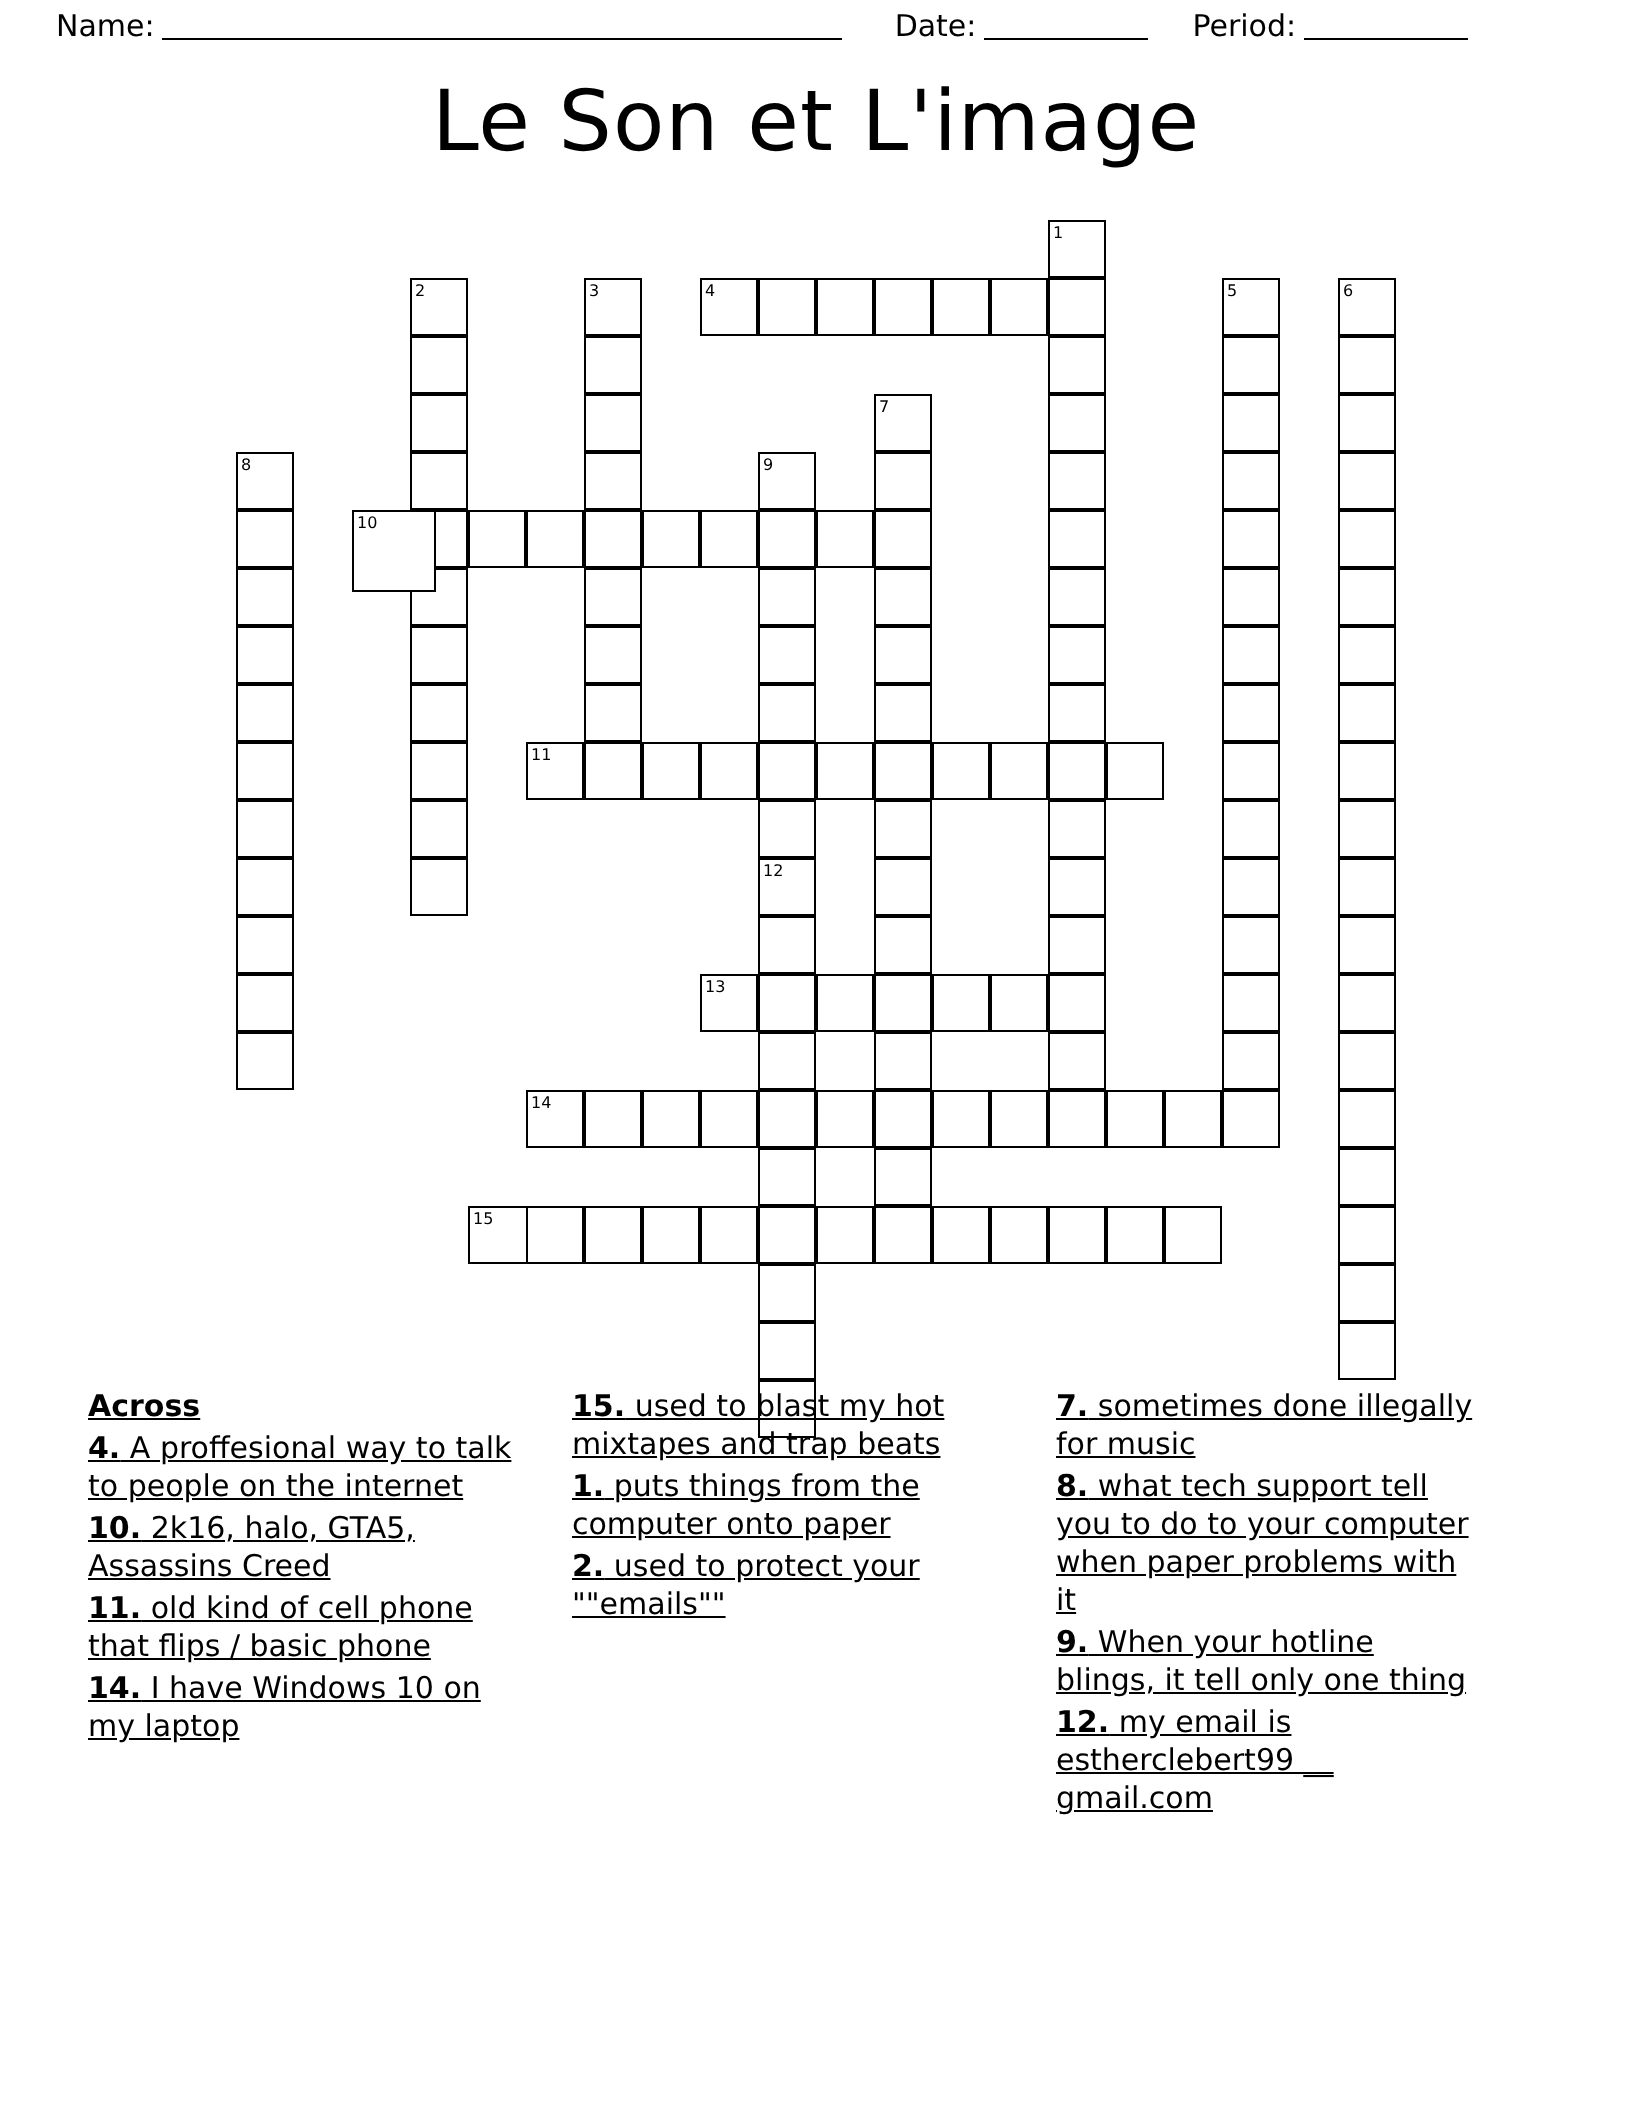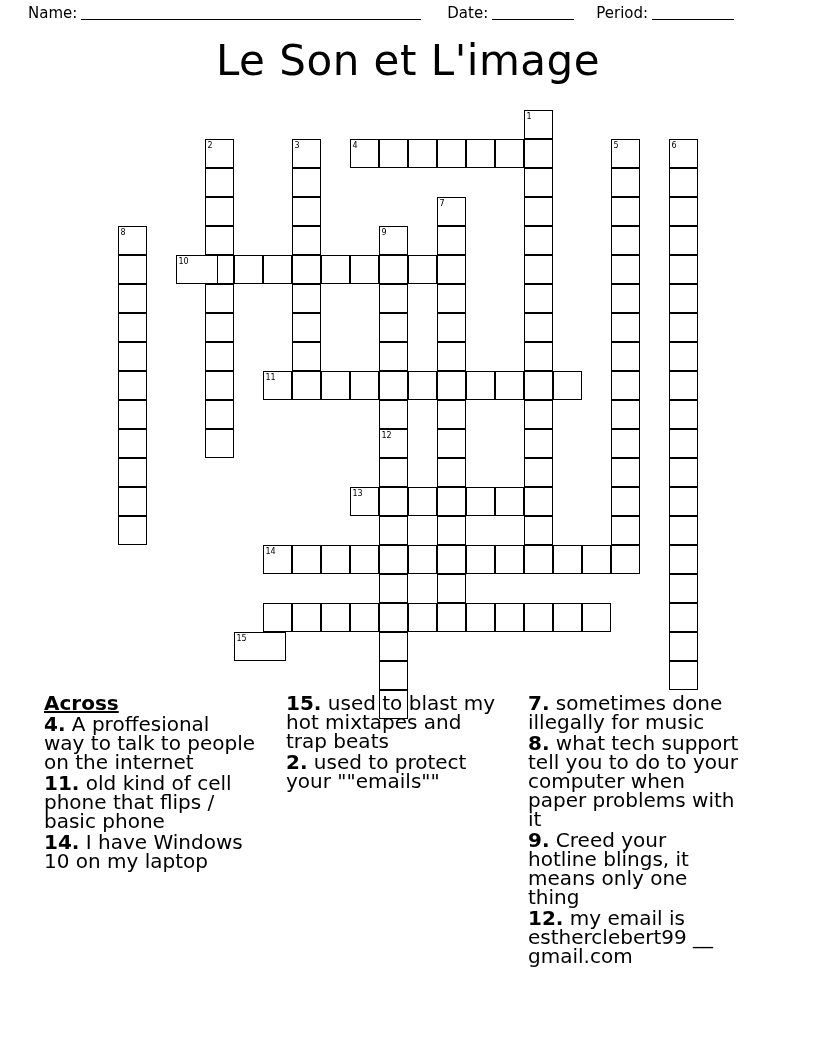--- a/index.html
+++ b/index.html
@@ -86,22 +86,23 @@
     position: absolute;
     top: 694px;
     left: 44px;
     width: 724px;
     height: 290px;
   }
   .col {
     position: absolute;
     top: 0;
     width: 212px;
-    font-size: 20px;
+    font-size: 15px;
     line-height: 19px;
+    text-decoration: underline;
   }
   .col1 { left: 0px; }
   .col2 { left: 242px; }
   .col3 { left: 484px; }
   .sec-head {
     font-weight: bold;
     text-decoration: underline;
     margin-bottom: 2px;
     display: block;
   }
@@ -258,21 +259,21 @@
       </div>
       <div class="cell" style="left: 379px; top: 354px; width: 29px; height: 29px;"></div>
       <div class="cell" style="left: 379px; top: 383px; width: 29px; height: 29px;"></div>
       <div class="cell" style="left: 379px; top: 412px; width: 29px; height: 29px;"></div>
       <div class="cell" style="left: 379px; top: 441px; width: 29px; height: 29px;"></div>
       <div class="cell" style="left: 379px; top: 470px; width: 29px; height: 29px;"></div>
       <div class="cell" style="left: 379px; top: 499px; width: 29px; height: 29px;"></div>
       <div class="cell" style="left: 379px; top: 528px; width: 29px; height: 29px;"></div>
       <div class="cell" style="left: 379px; top: 557px; width: 29px; height: 29px;"></div>
       <div class="cell" style="left: 379px; top: 586px; width: 29px; height: 29px;"></div>
-      <div class="cell" style="left: 176px; top: 151px; width: 29px; height: 29px; padding-left: 40px;">
+      <div class="cell" style="left: 176px; top: 151px; width: 29px; height: 41px; padding-left: 40px;">
         <span class="cellnum">10</span>
       </div>
       <div class="cell" style="left: 234px; top: 151px; width: 29px; height: 29px;"></div>
       <div class="cell" style="left: 263px; top: 151px; width: 29px; height: 29px;"></div>
       <div class="cell" style="left: 321px; top: 151px; width: 29px; height: 29px;"></div>
       <div class="cell" style="left: 350px; top: 151px; width: 29px; height: 29px;"></div>
       <div class="cell" style="left: 408px; top: 151px; width: 29px; height: 29px;"></div>
       <div class="cell" style="left: 263px; top: 267px; width: 29px; height: 29px;">
         <span class="cellnum">11</span>
       </div>
@@ -295,49 +296,51 @@
       <div class="cell" style="left: 292px; top: 441px; width: 29px; height: 29px;"></div>
       <div class="cell" style="left: 321px; top: 441px; width: 29px; height: 29px;"></div>
       <div class="cell" style="left: 350px; top: 441px; width: 29px; height: 29px;"></div>
       <div class="cell" style="left: 408px; top: 441px; width: 29px; height: 29px;"></div>
       <div class="cell" style="left: 466px; top: 441px; width: 29px; height: 29px;"></div>
       <div class="cell" style="left: 495px; top: 441px; width: 29px; height: 29px;"></div>
       <div class="cell" style="left: 524px; top: 441px; width: 29px; height: 29px;"></div>
       <div class="cell" style="left: 553px; top: 441px; width: 29px; height: 29px;"></div>
       <div class="cell" style="left: 582px; top: 441px; width: 29px; height: 29px;"></div>
       <div class="cell" style="left: 611px; top: 441px; width: 29px; height: 29px;"></div>
-      <div class="cell" style="left: 234px; top: 528px; width: 52px; height: 29px; padding-left: 36px;">
+      <div class="cell" style="left: 234px; top: 499px; width: 52px; height: 29px; padding-left: 36px;">
         <span class="cellnum">15</span>
       </div>
       <div class="cell" style="left: 263px; top: 499px; width: 29px; height: 29px;"></div>
       <div class="cell" style="left: 292px; top: 499px; width: 29px; height: 29px;"></div>
       <div class="cell" style="left: 321px; top: 499px; width: 29px; height: 29px;"></div>
       <div class="cell" style="left: 350px; top: 499px; width: 29px; height: 29px;"></div>
       <div class="cell" style="left: 408px; top: 499px; width: 29px; height: 29px;"></div>
       <div class="cell" style="left: 466px; top: 499px; width: 29px; height: 29px;"></div>
       <div class="cell" style="left: 495px; top: 499px; width: 29px; height: 29px;"></div>
       <div class="cell" style="left: 524px; top: 499px; width: 29px; height: 29px;"></div>
       <div class="cell" style="left: 553px; top: 499px; width: 29px; height: 29px;"></div>
       <div class="cell" style="left: 582px; top: 499px; width: 29px; height: 29px;"></div>
     </div>
 
   <div class="clues">
     <div class="col col1">
       <span class="sec-head">Across</span>
       <div class="clue"><b>4.</b><span> A proffesional way to talk to people on the internet</span></div>
+      <div class="clue"><b>10.</b><span> 2k16, halo, GTA5, Assassins Creed</span></div>
       <div class="clue"><b>11.</b><span> old kind of cell phone that flips / basic phone</span></div>
       <div class="clue"><b>14.</b><span> I have Windows 10 on my laptop</span></div>
     </div>
 
     <div class="col col2">
       <div class="clue"><b>15.</b><span> used to blast my hot mixtapes and trap beats</span></div>
+      <div class="clue"><b>1.</b><span> puts things from the computer onto paper</span></div>
       <div class="clue"><b>2.</b><span> used to protect your ""emails""</span></div>
     </div>
 
     <div class="col col3">
       <div class="clue"><b>7.</b><span> sometimes done illegally for music</span></div>
       <div class="clue"><b>8.</b><span> what tech support tell you to do to your computer when paper problems with it</span></div>
-      <div class="clue"><b>9.</b><span> Creed your hotline blings, it means only one thing</span></div>
+      <div class="clue"><b>9.</b><span> When your hotline blings, it tell only one thing</span></div>
       <div class="clue"><b>12.</b><span> my email is estherclebert99 __ gmail.com</span></div>
     </div>
   </div>
 
 </div>
 
 </body></html>

